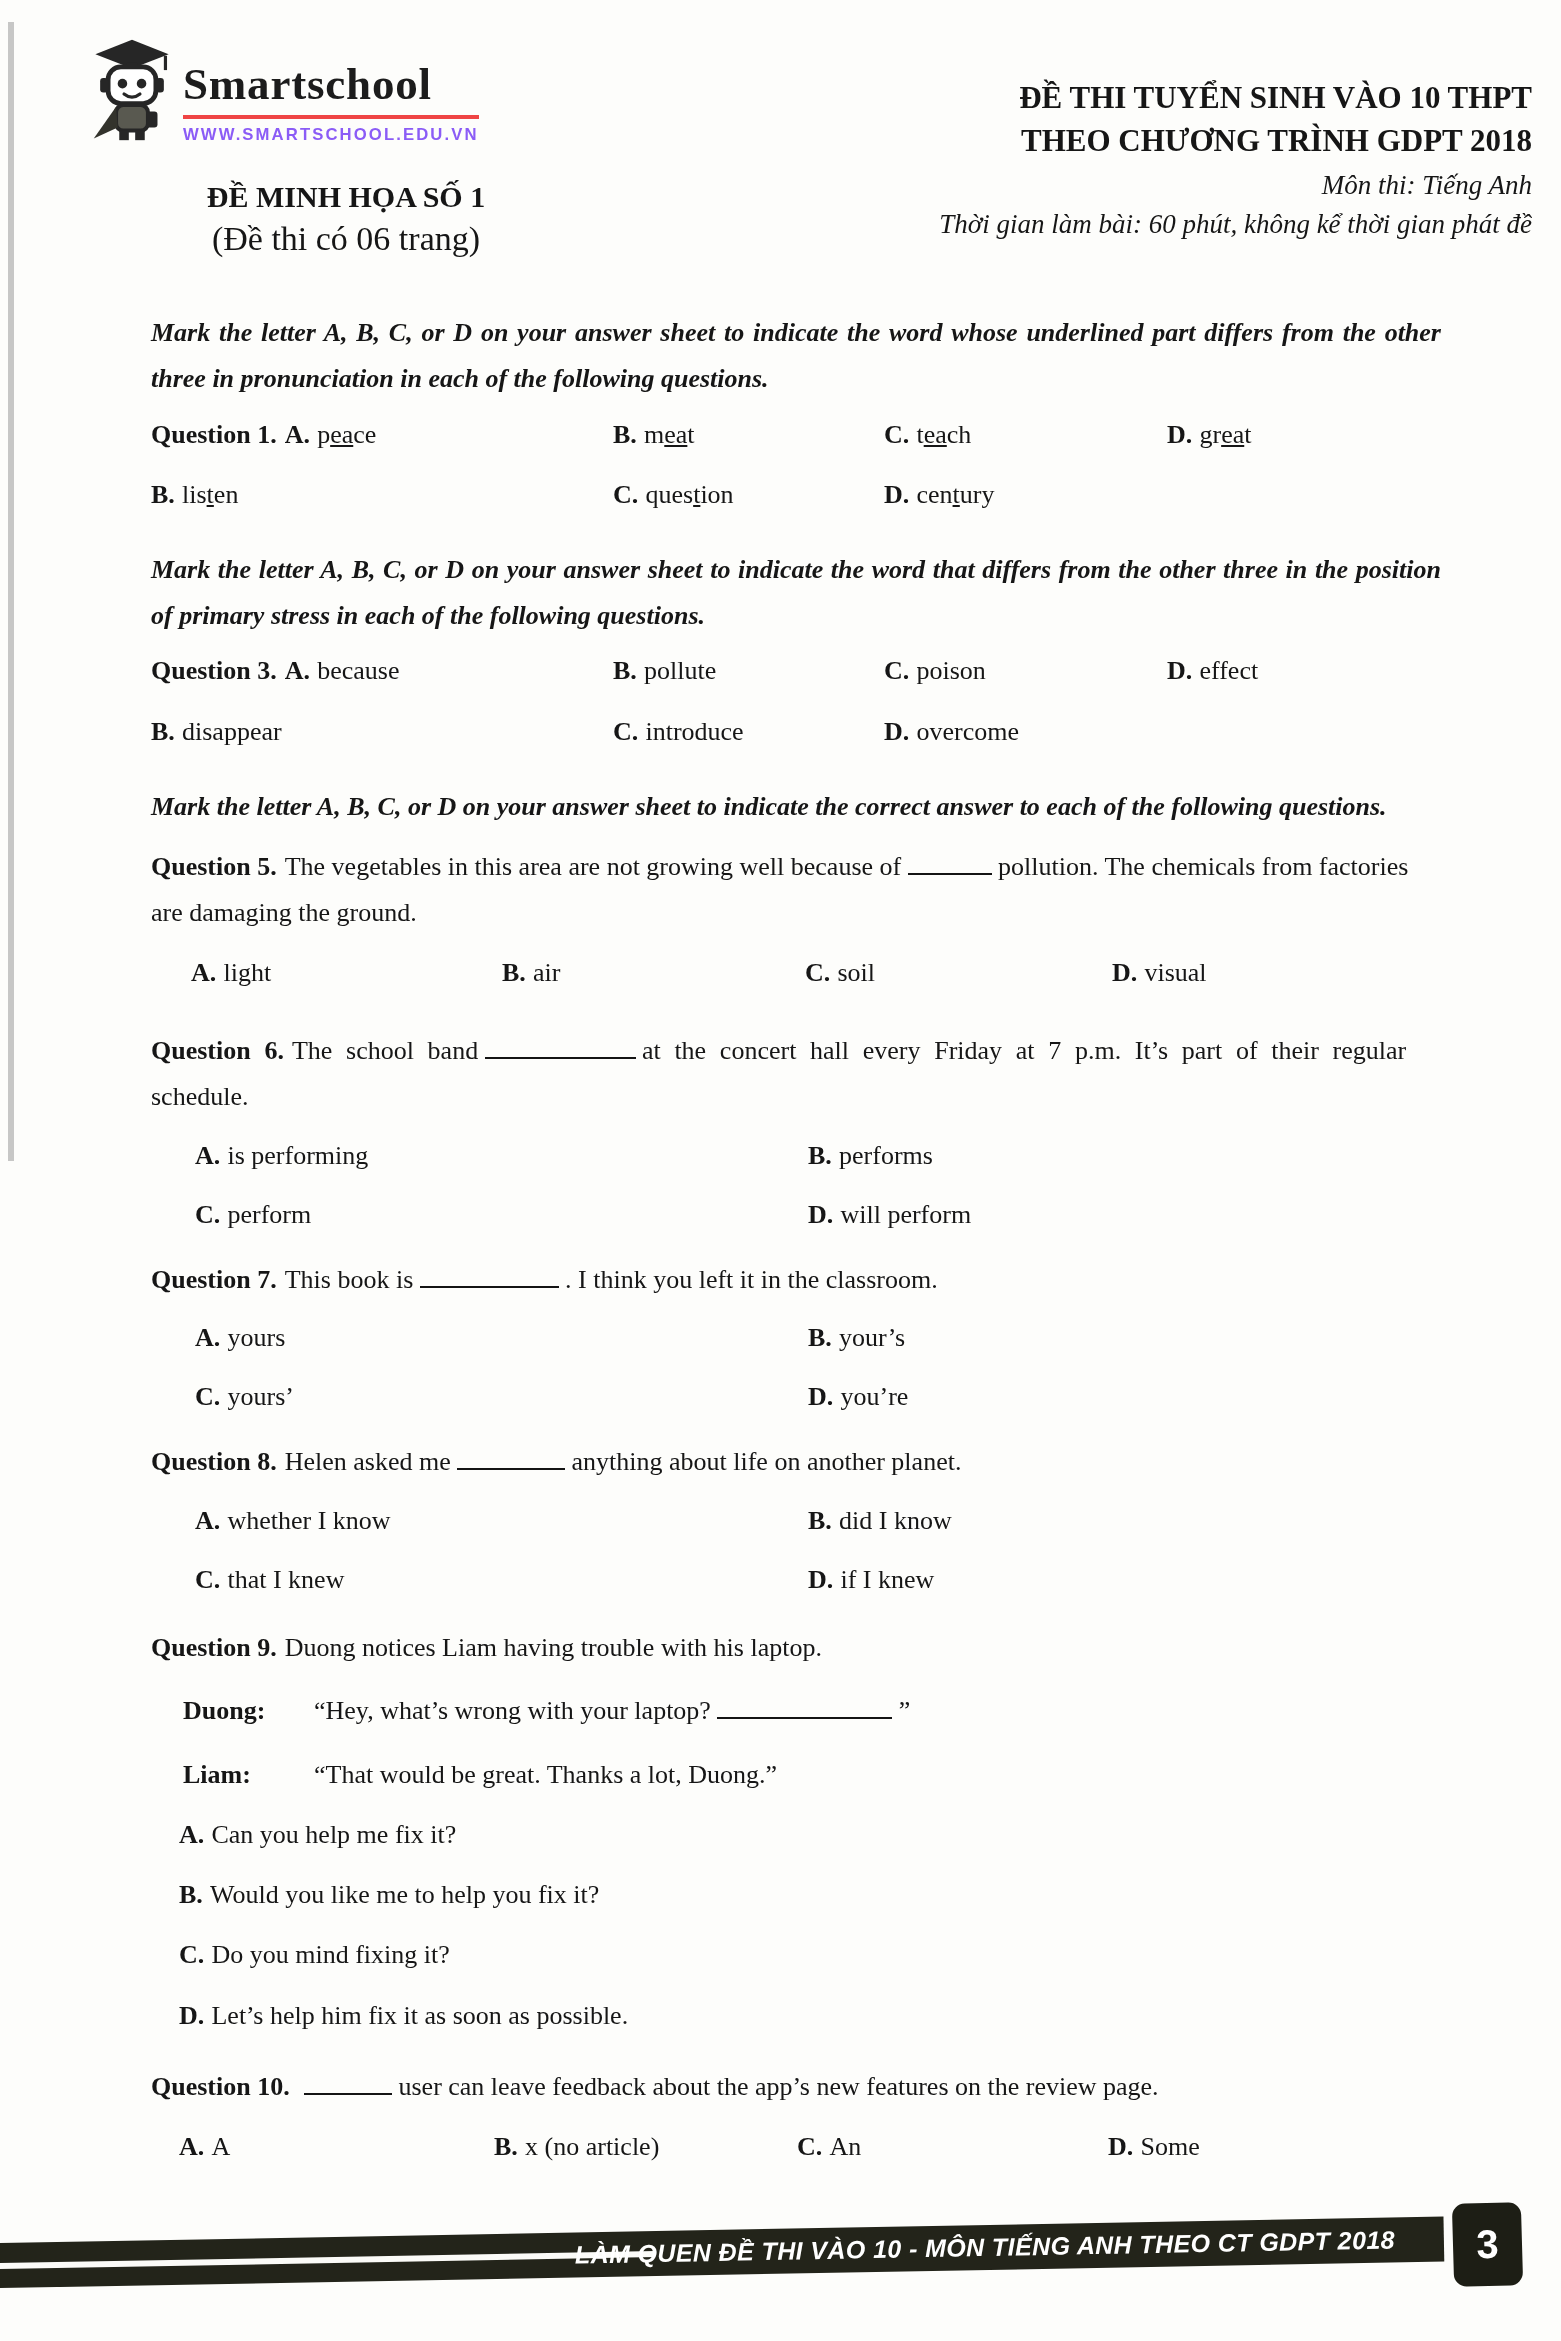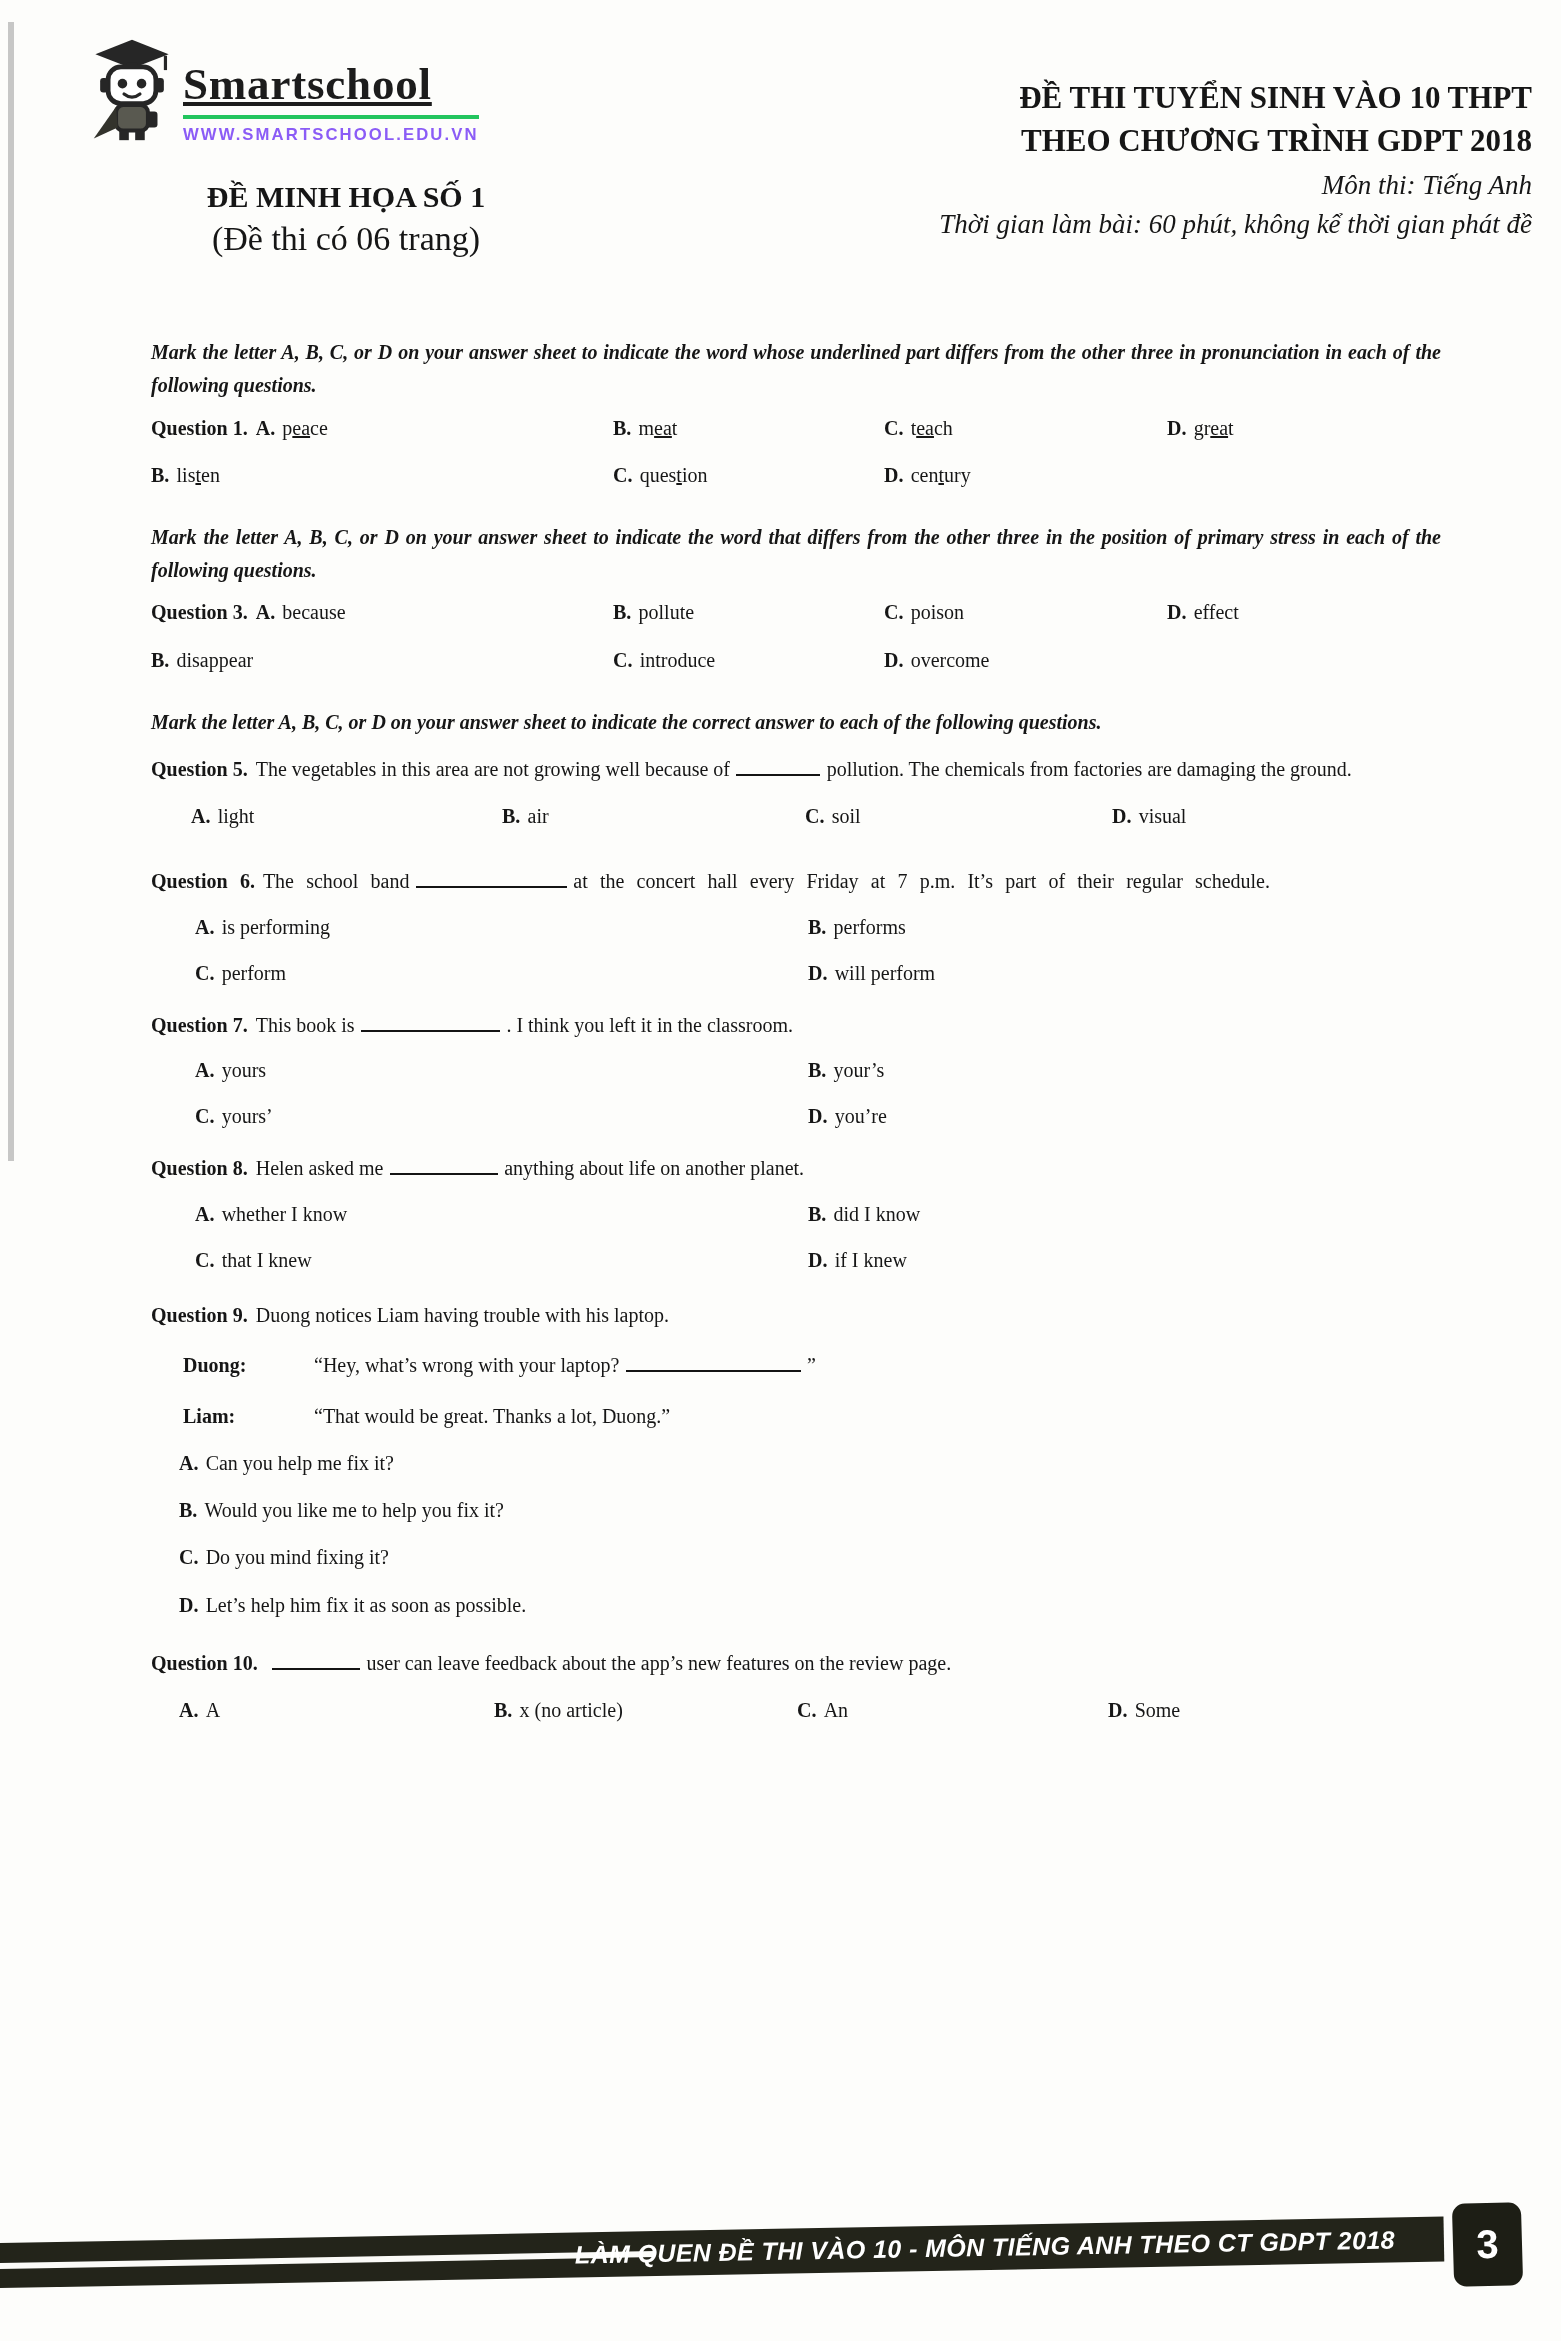--- a/index.html
+++ b/index.html
@@ -13,33 +13,33 @@
     margin:0 auto;
   }
   
   .scan-line{position:absolute;left:8px;top:22px;width:5.6px;height:1139px;background:#b4b4b4;opacity:.75;}
 
   
   .logo-block{position:absolute;left:89px;top:38px;display:flex;align-items:flex-start;}
   .logo-robot{width:86px;height:104px;flex:0 0 auto;}
   .logo-text{margin-left:8px;margin-top:24px;}
   .brand{font-size:45px;font-weight:bold;letter-spacing:0.8px;line-height:1;
-         border-bottom:4px solid #22c55e;padding-bottom:8px;color:#1c1c1c;text-decoration:underline;}
+         border-bottom:4px solid #ef4444;padding-bottom:8px;color:#1c1c1c;}
   .brand-url{font-family:"Liberation Sans","DejaVu Sans",sans-serif;font-weight:bold;
              font-size:16.7px;letter-spacing:2.1px;margin-top:5.6px;color:#8b5cf6;}
   .exam-code{position:absolute;left:119px;top:177px;width:454px;text-align:center;}
   .exam-code .code{font-size:30px;font-weight:bold;line-height:1.3;}
   .exam-code .pages{font-size:34px;line-height:1.35;}
   .head-right{position:absolute;left:616px;top:76px;width:916px;text-align:right;}
   .head-right .t1{font-size:31px;font-weight:bold;line-height:43px;}
   .head-right .t2{font-size:27px;font-style:italic;line-height:40px;margin-top:3.2px;}
   .head-right .t3{font-size:27px;font-style:italic;line-height:38px;}
 
   
-  .body{position:absolute;left:151px;top:336px;width:1290px;font-size:20px;line-height:33px;}
+  .body{position:absolute;left:151px;top:310px;width:1290px;font-size:26px;line-height:46px;}
   .instr{font-weight:bold;font-style:italic;text-align:justify;}
   .mt12{margin-top:9.6px;}.mt16{margin-top:12.7px;}.mt18{margin-top:14.3px;}
   .mt24{margin-top:19px;}.mt28{margin-top:22px;}.mt32{margin-top:25.5px;}
   .mt36{margin-top:29px;}.mt40{margin-top:32px;}
   .qlabel{font-weight:bold;margin-right:8px;}
   .ltr{font-weight:bold;margin-right:7.2px;}
   .optrow4{display:grid;grid-template-columns:462px 271px 283px 1fr;}
   .optrow4.q5{padding-left:40px;grid-template-columns:311px 303px 307px 1fr;}
   .optrow4.q10{padding-left:28px;grid-template-columns:315px 303px 311px 1fr;}
   .optrow2{display:grid;grid-template-columns:613px 1fr;padding-left:44px;}

